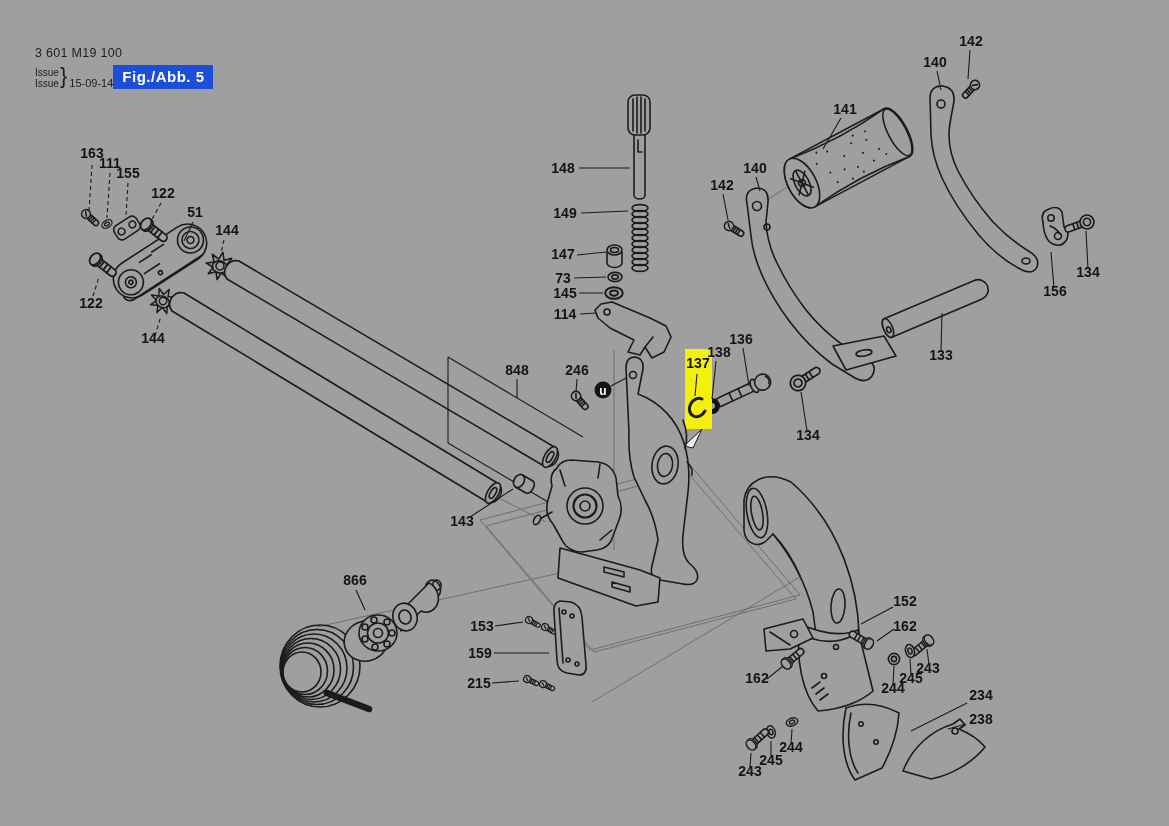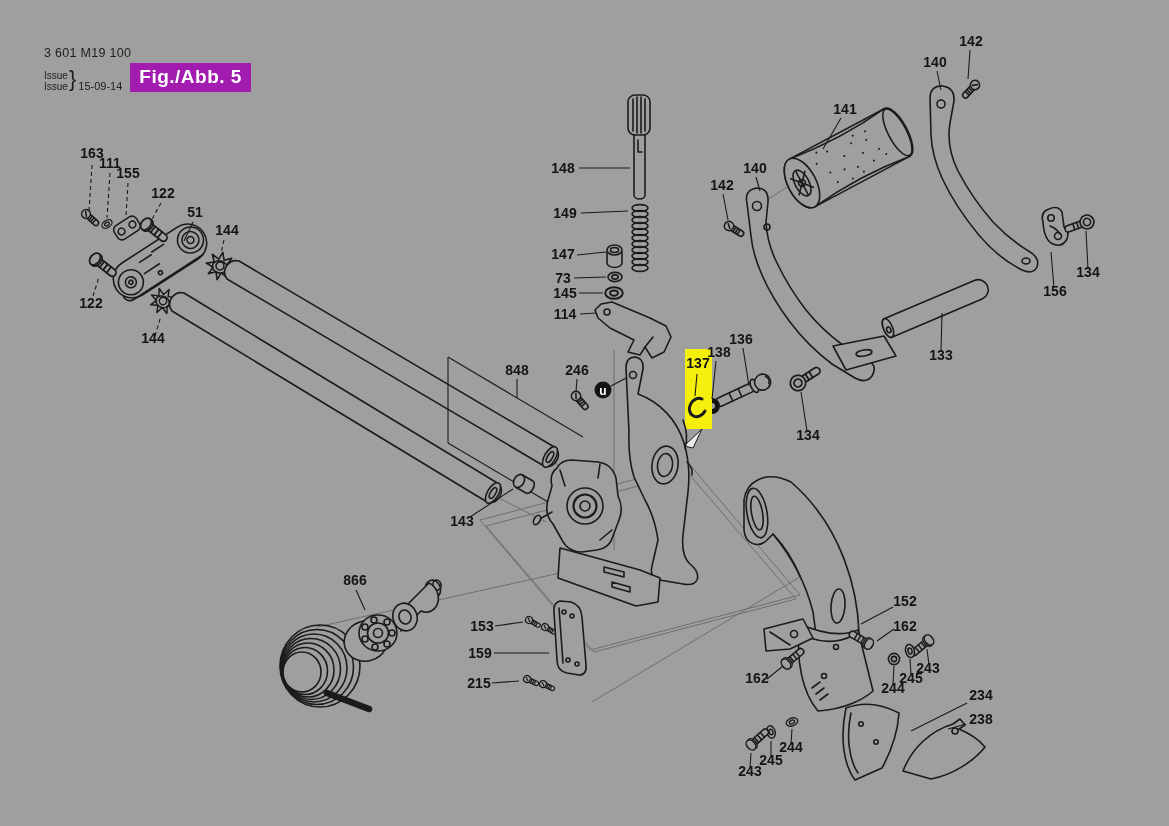--- a/index.html
+++ b/index.html
@@ -10,27 +10,27 @@
   
   .k{stroke:#1b1b1b;fill:none;stroke-width:1.6;stroke-linecap:round;stroke-linejoin:round}
   .k2{stroke:#1b1b1b;fill:none;stroke-width:2.2;stroke-linecap:round;stroke-linejoin:round}
   .kf{stroke:#1b1b1b;fill:#9f9f9f;stroke-width:1.6;stroke-linejoin:round;stroke-linecap:round}
   .thin{stroke:#6f6f6f;stroke-width:1;fill:none}
   .lead{stroke:#1b1b1b;stroke-width:1.1;fill:none}
   .leadd{stroke:#1b1b1b;stroke-width:1.1;fill:none;stroke-dasharray:4 3}
   .lbl{font:bold 14px "Liberation Sans", sans-serif;fill:#141414;text-anchor:middle}
   .dot{fill:#1b1b1b;stroke:none}
   
-  .hdr{position:absolute;left:44px;top:46px;color:#1e1e1e;}
+  .hdr{position:absolute;left:35px;top:46px;color:#1e1e1e;}
   .hdr .pn{font-size:12.5px;letter-spacing:.3px;}
   .issue-row{display:flex;align-items:flex-end;margin-top:3px;}
   .issue-col{font-size:10px;line-height:11px;}
   .brace{font-size:22px;font-weight:400;margin:0 2px 0 1px;}
-  .idate{font-size:11px;margin-right:8px;}
-  .figbox{background:#a21caf;color:#fff;font-weight:bold;font-size:19px;
+  .idate{font-size:11px;}
+  .figbox{background:#1d4ed8;color:#fff;font-weight:bold;font-size:15px;
           padding:3px 9px 4px 9px;letter-spacing:.5px;}
   .ftr{position:absolute;left:51px;top:737px;color:#2d2d2d;font-size:11px;line-height:11.5px;}
 </style>
 </head>
 <body>
 
 <div class="canvas">
 
 <svg width="1169" height="826" viewBox="0 0 1169 826">
   <defs>

